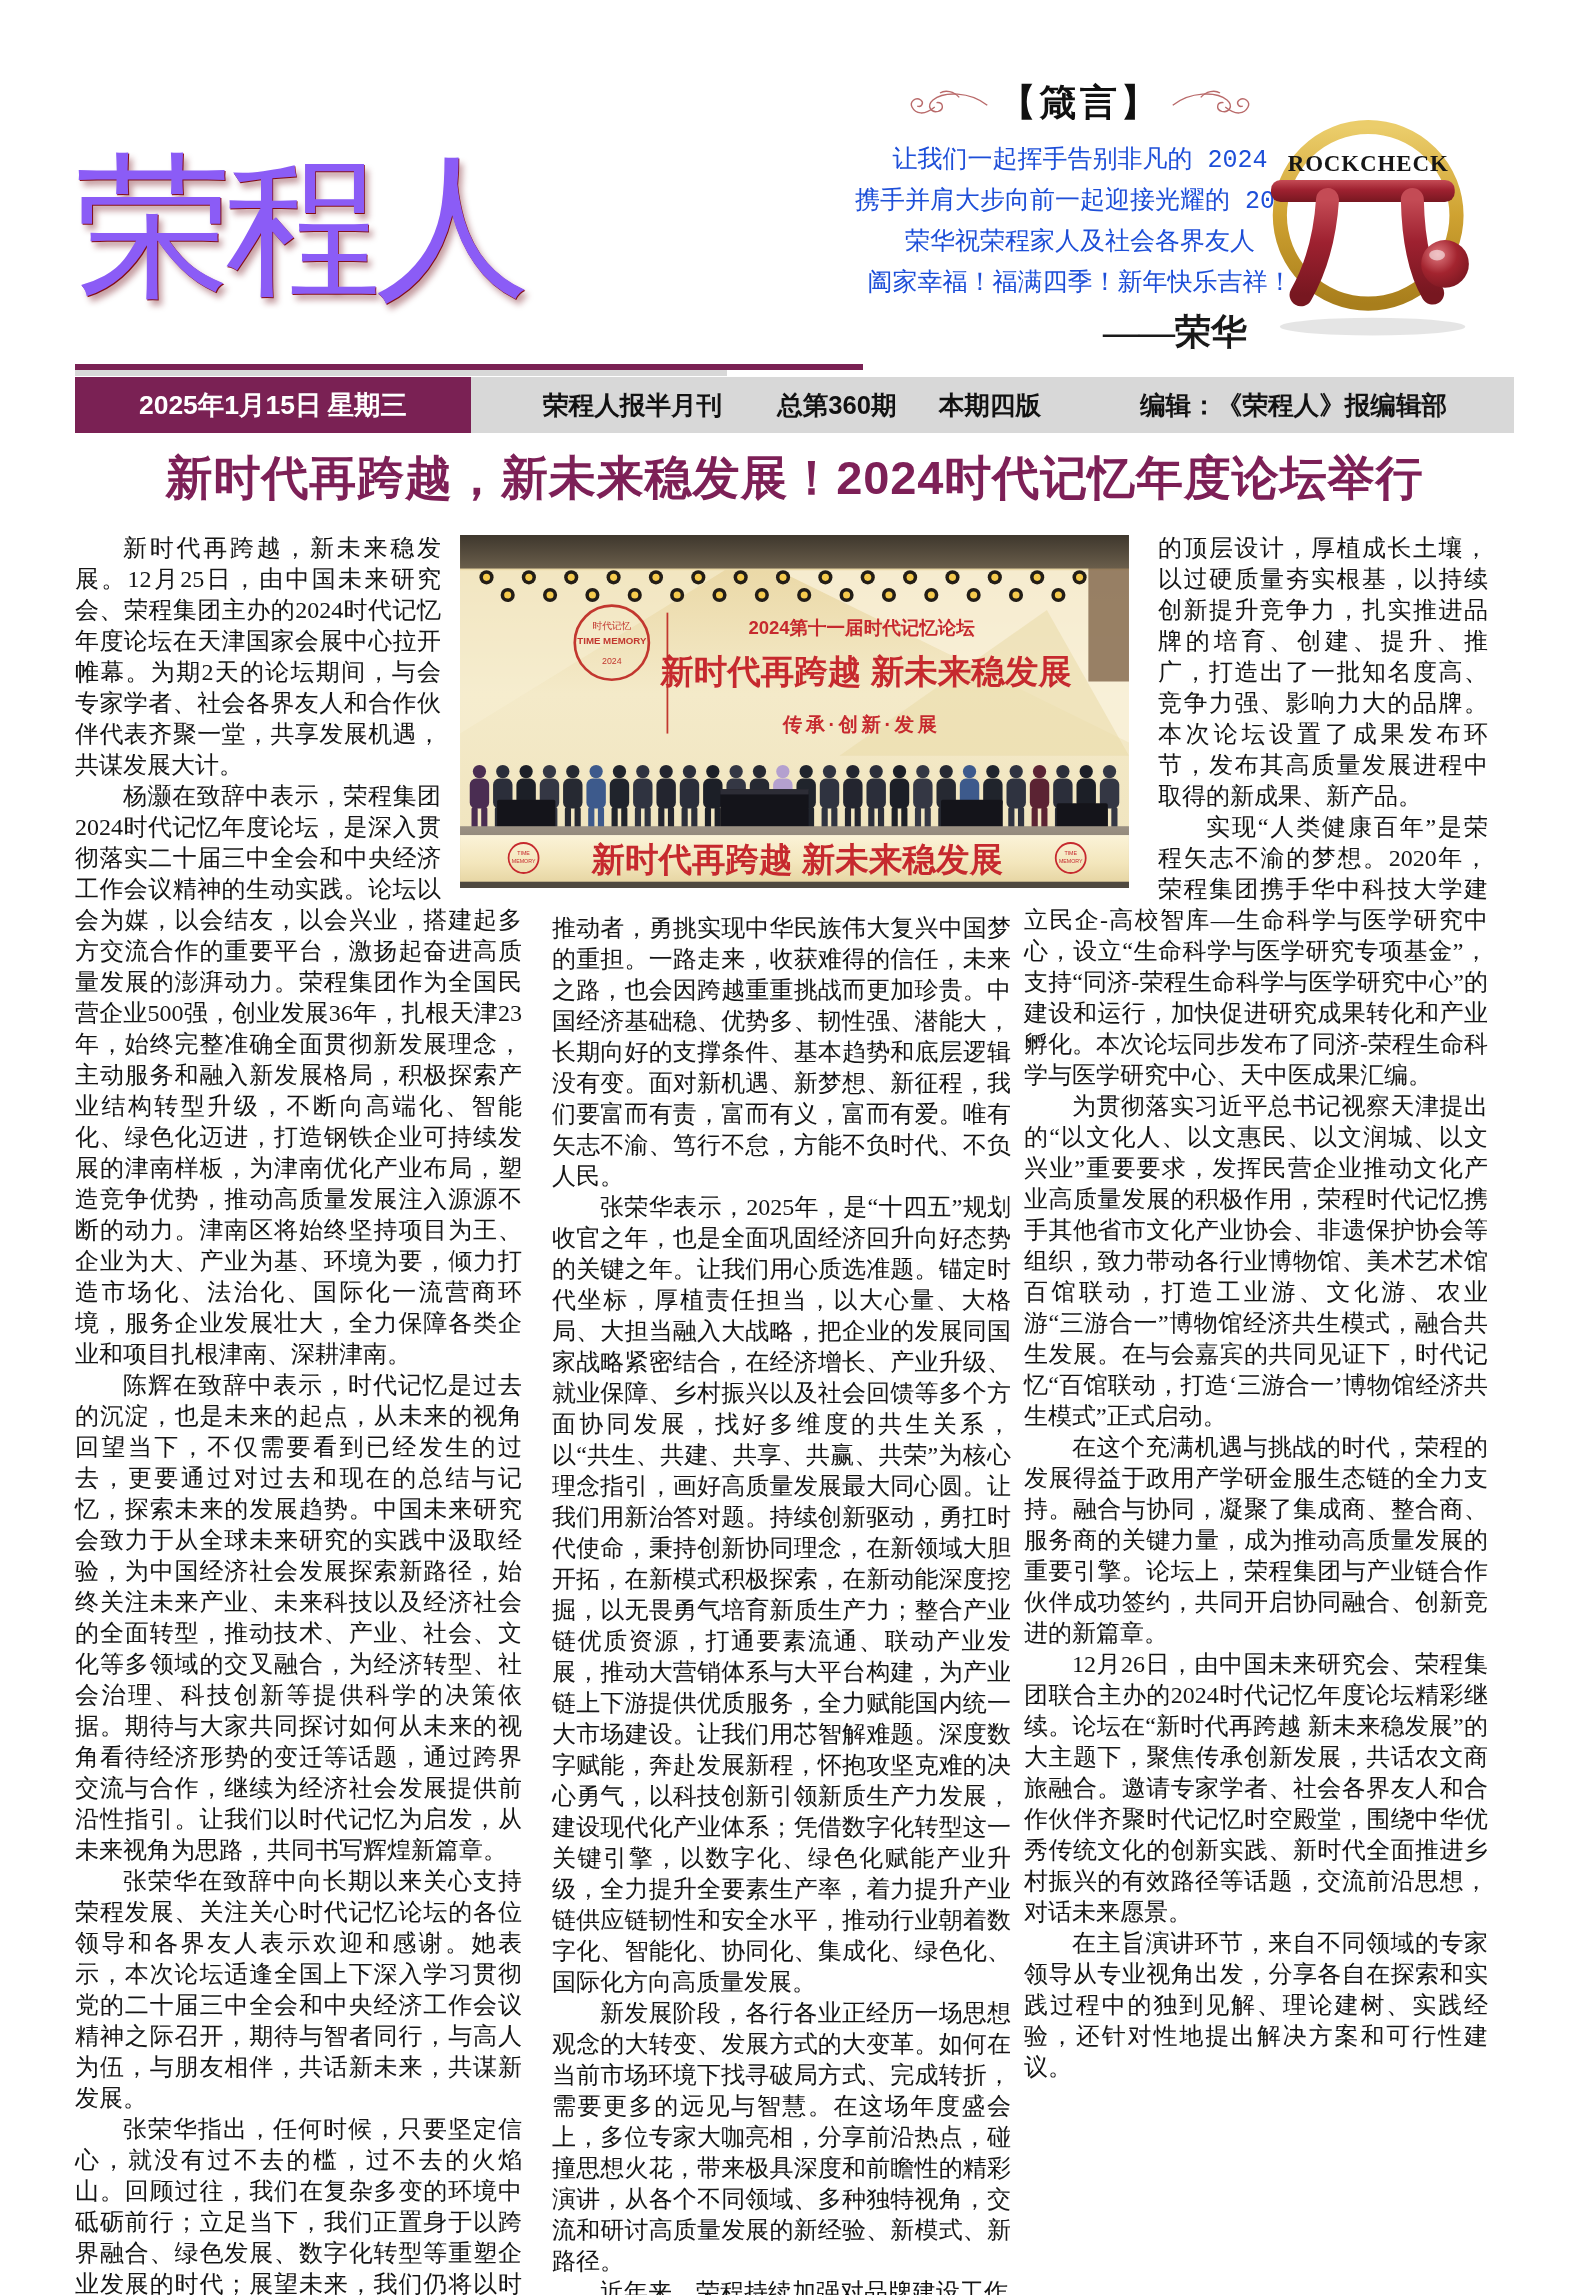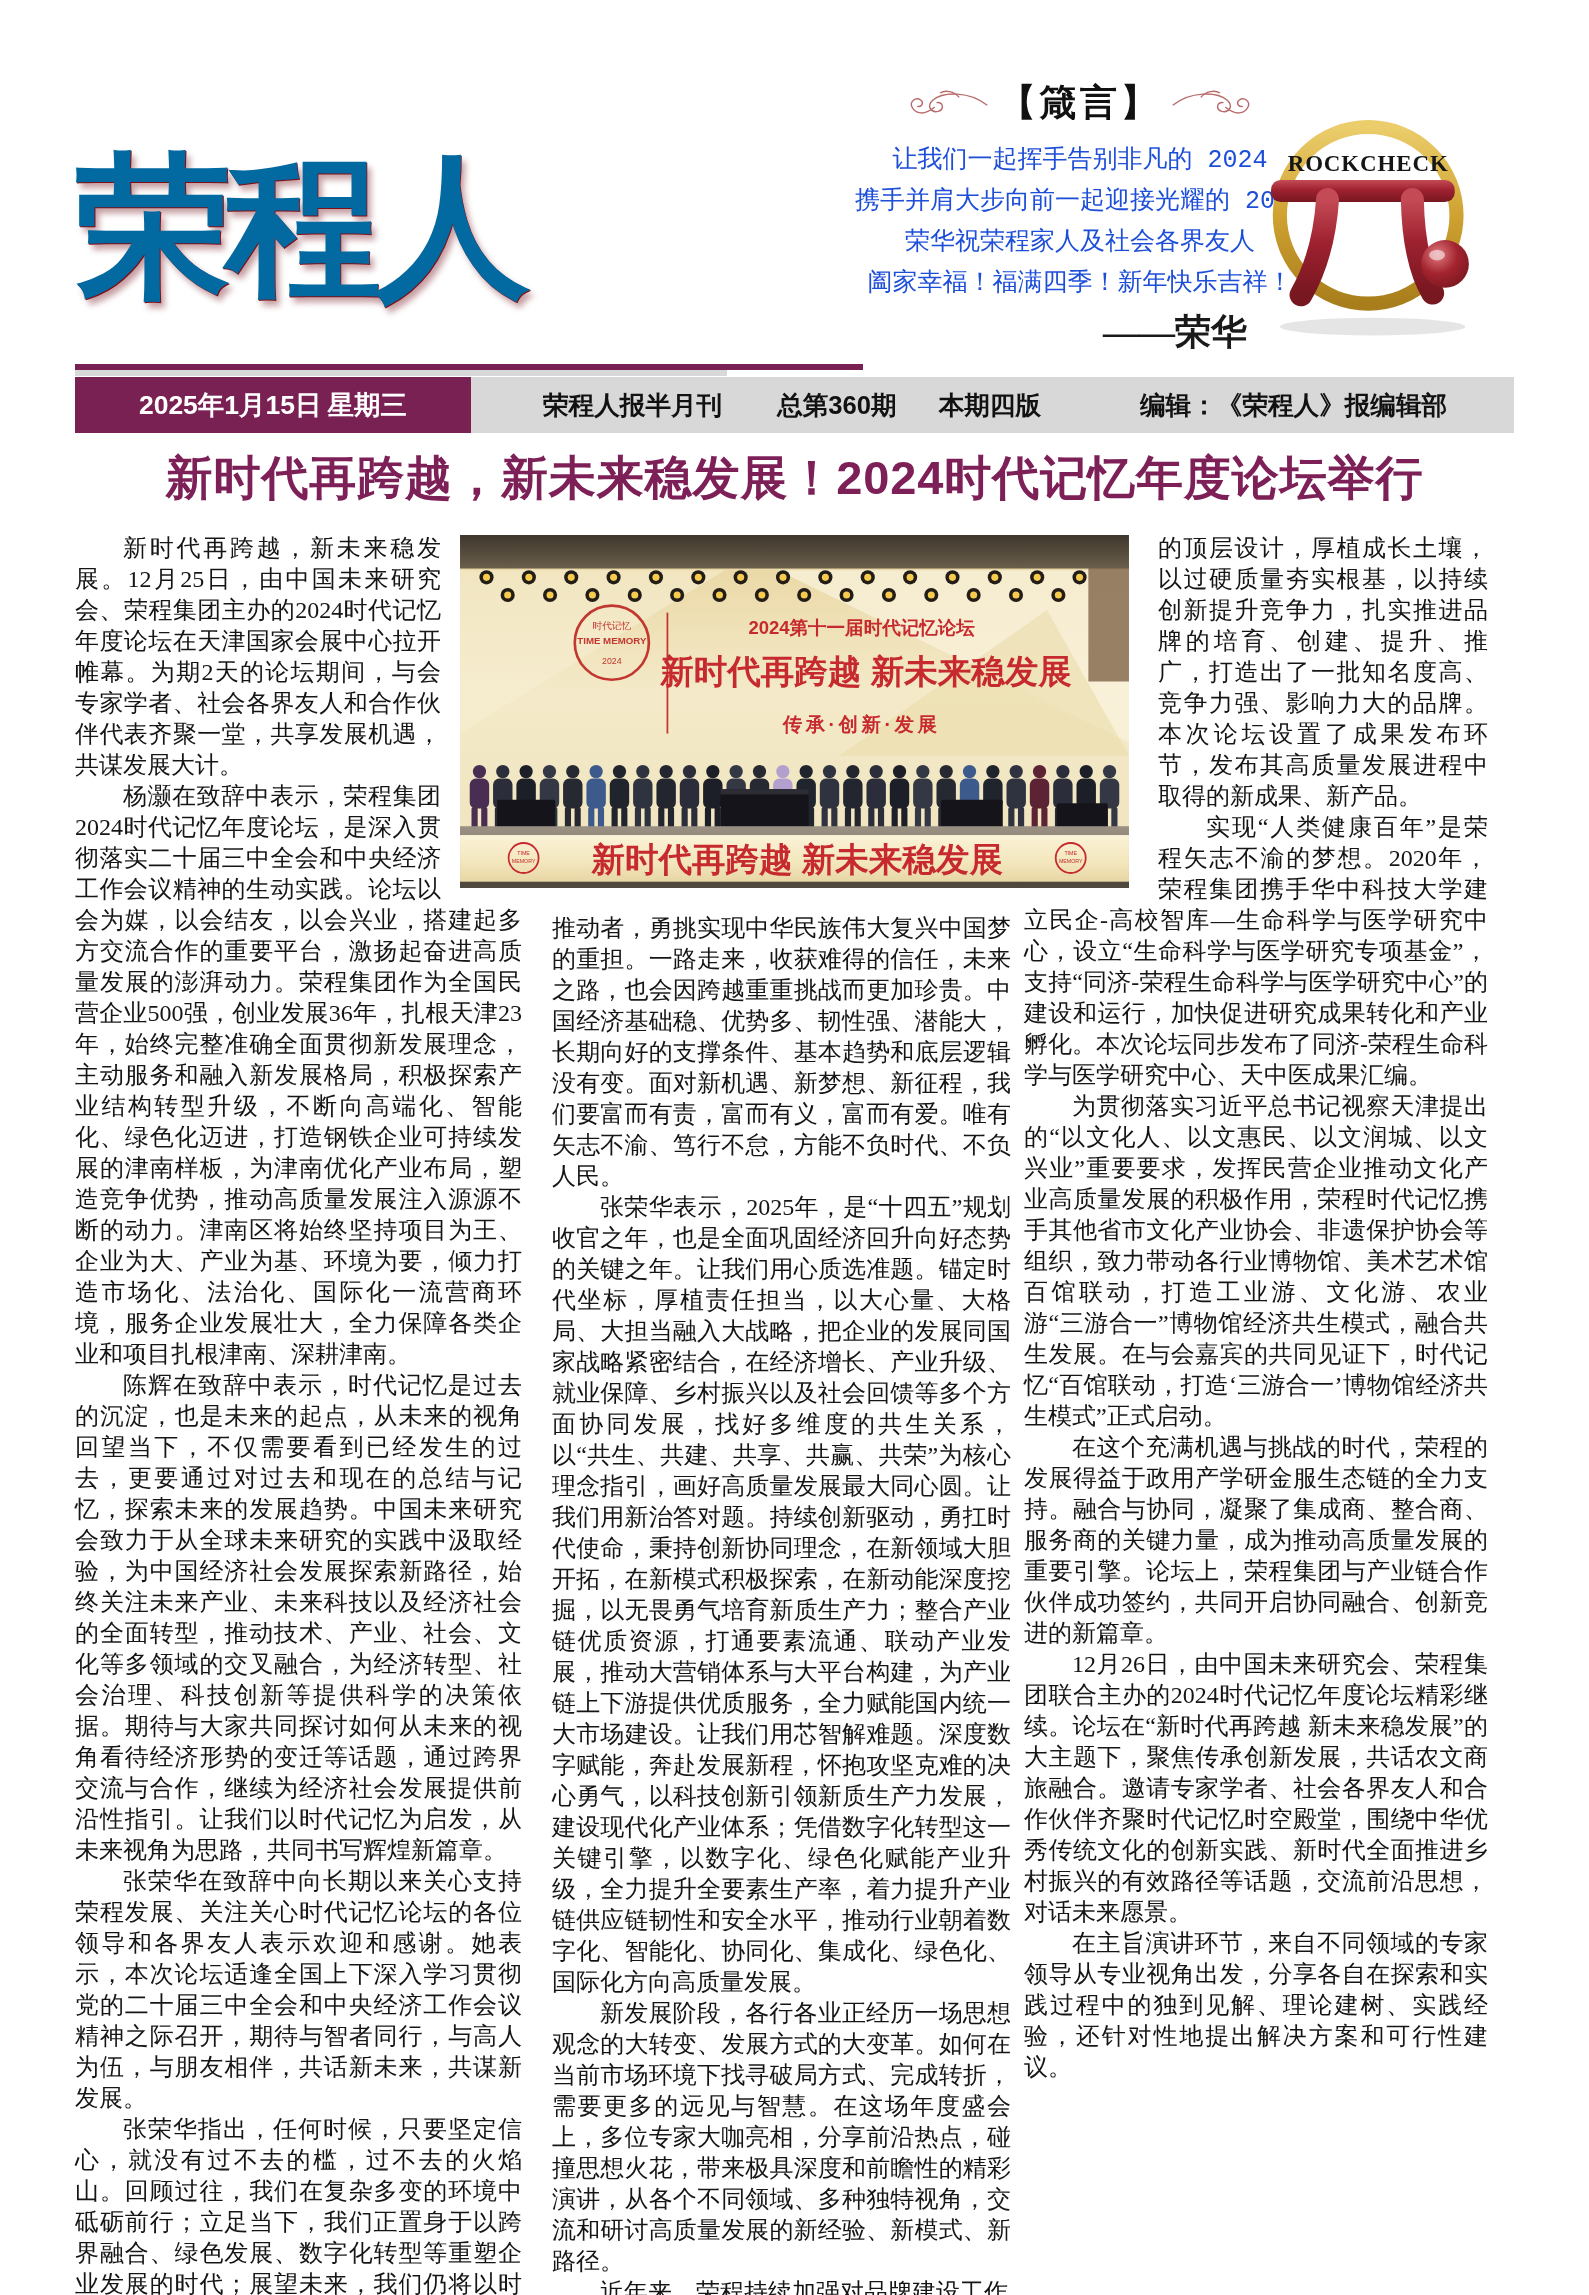--- a/index.html
+++ b/index.html
@@ -1,20 +1,20 @@
 <!DOCTYPE html>
 <html style="font-size:14px"><head>
 <meta charset="utf-8">
 <style>
   html,body{margin:0;padding:0;background:#9a9a9a;}
   #page{position:relative;width:1589px;height:2295px;background:#ffffff;margin:0 auto;overflow:hidden;
         font-family:"Liberation Serif","DejaVu Serif",serif;color:#1a1a1a;}
   
   #paper-logo{position:absolute;left:76px;top:131px;width:459px;height:212px;
-      font-size:155px;font-weight:bold;letter-spacing:-5.3px;color:#0369a1;line-height:194px;
+      font-size:155px;font-weight:normal;letter-spacing:-5.3px;color:#8b5cf6;line-height:194px;
       text-shadow:4.4px 6.2px 6.2px rgba(110,10,20,.40),0.9px 0.9px 0 #8f1016;white-space:nowrap;}
   #motto{position:absolute;left:855px;top:78px;width:450px;text-align:center;}
   #motto-header{display:flex;align-items:center;justify-content:center;gap:6px;}
   #motto-title{font-size:37px;font-weight:bold;letter-spacing:3.5px;color:#111;white-space:nowrap;}
   #motto-lines{margin-top:12.4px;}
   #motto-lines p{margin:0;font-size:25px;line-height:41px;color:#1d4ed8;font-family:Liberation Mono, monospace;}
   #motto-signature{margin-top:3.5px;padding-right:58px;text-align:right;font-size:36px;font-weight:bold;}
   #rockcheck{position:absolute;left:1271px;top:81px;width:265px;height:274px;}
   
   #rule{position:absolute;left:75px;top:364px;width:1439px;height:6.2px;font-size:0;}

